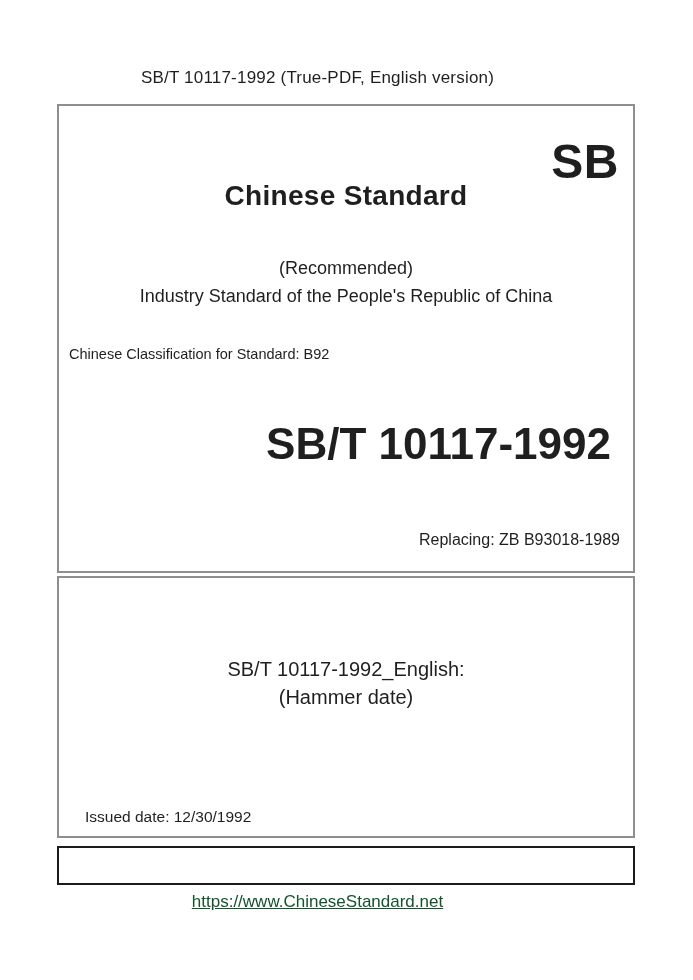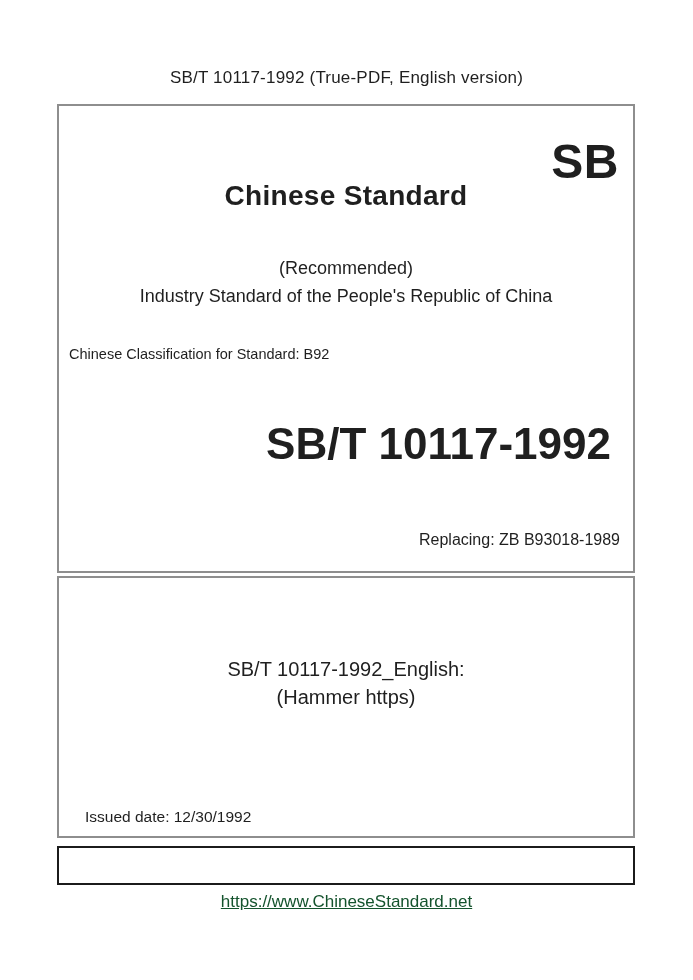--- a/index.html
+++ b/index.html
@@ -5,21 +5,21 @@
   * { margin: 0; padding: 0; box-sizing: border-box; }
   html, body { background: #ffffff; }
   body {
     width: 693px;
     height: 980px;
     font-family: "Liberation Sans", sans-serif;
     color: #1f1f1f;
     position: relative;
     overflow: hidden;
   }
-  .page { position: relative; width: 693px; height: 980px; background: #ffffff; }
+  .page { position: relative; width: 635px; height: 980px; background: #ffffff; }
 
   .header-title {
     position: absolute;
     top: 68px; left: 0; right: 0;
     text-align: center;
     font-size: 17px;
     letter-spacing: 0.2px;
   }
 
   .box {
@@ -118,21 +118,21 @@
       <div>Industry Standard of the People's Republic of China</div>
     </div>
     <div class="classification">Chinese Classification for Standard: B92</div>
     <div class="standard-code">SB/T 10117-1992</div>
     <div class="replacing">Replacing: ZB B93018-1989</div>
   </div>
 
   <div class="box box-middle">
     <div class="english-title">
       <div>SB/T 10117-1992_English:</div>
-      <div>(Hammer https)</div>
+      <div>(Hammer date)</div>
     </div>
     <div class="dates-row">
       <span>Issued date: 12/30/1992</span>
     </div>
   </div>
 
   <div class="box box-empty"></div>
 
   <div class="footer">
     <a href="#">https://www.ChineseStandard.net</a>

